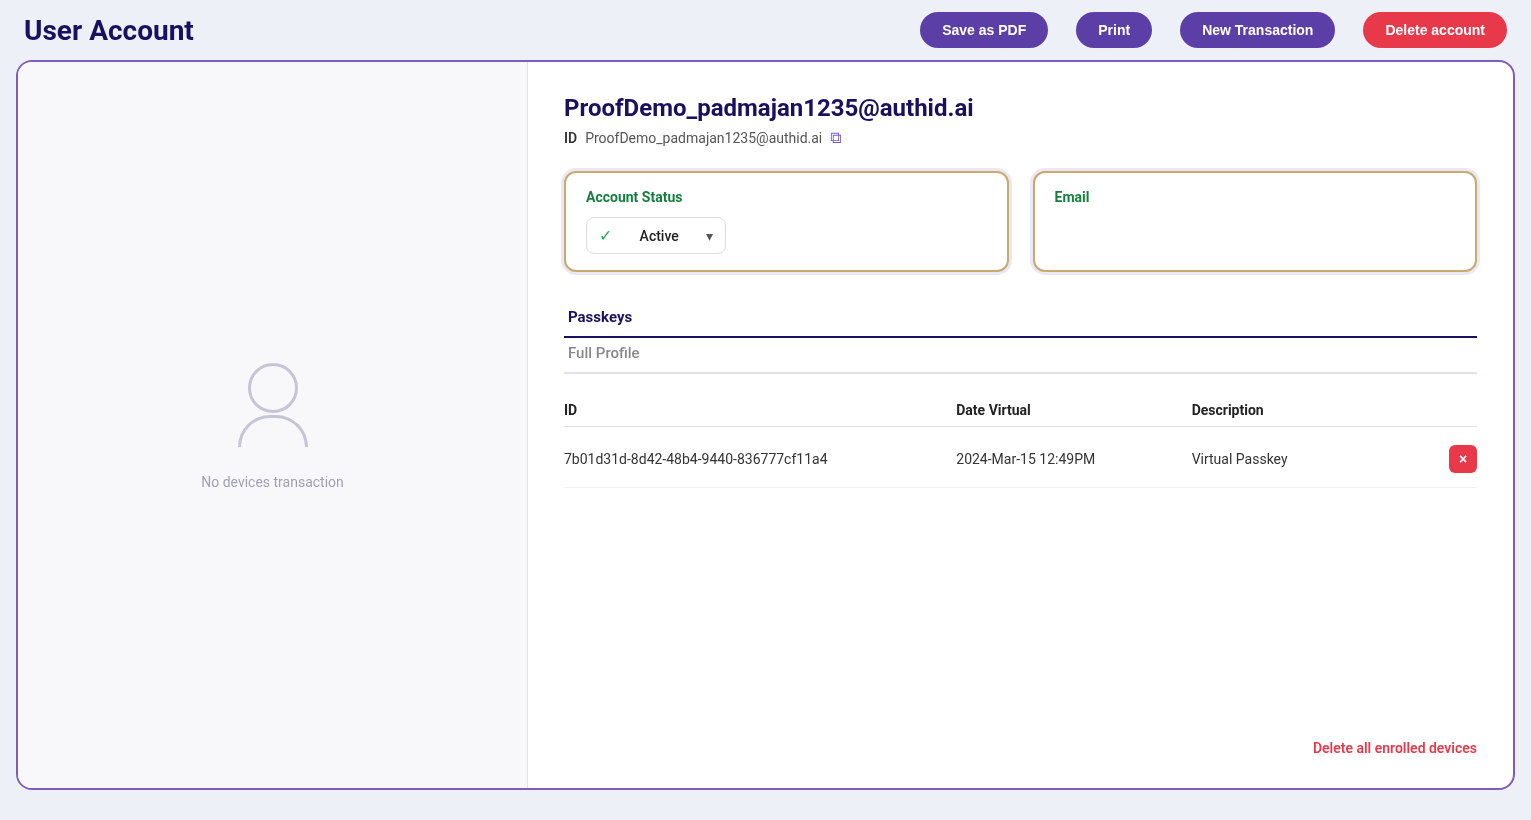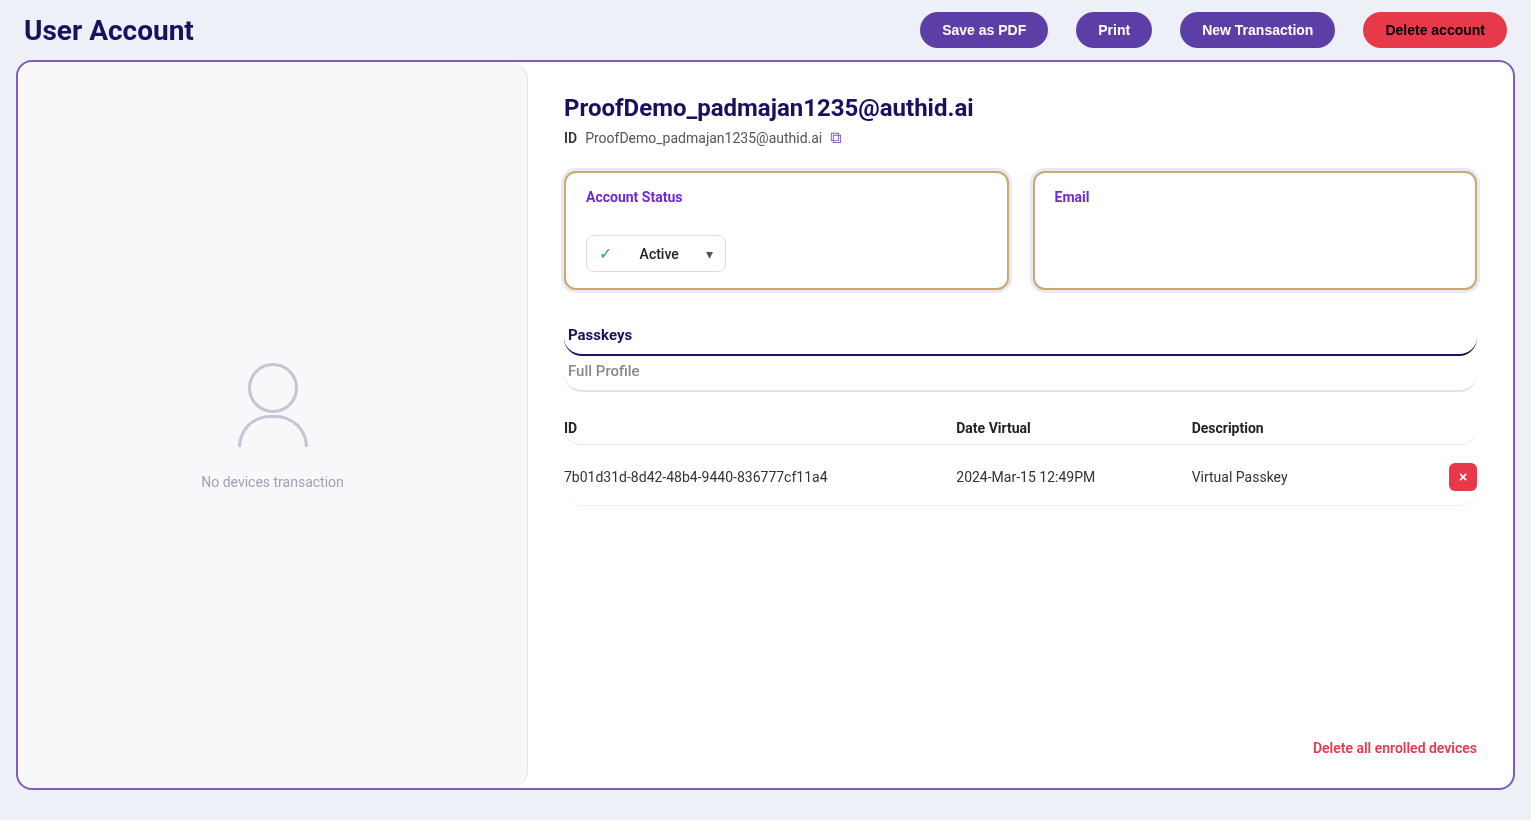--- a/index.html
+++ b/index.html
@@ -1,15 +1,15 @@
 <!DOCTYPE html>
 <html><head>
   <meta charset="utf-8">
   <style>
-    * { box-sizing: border-box; margin: 0; padding: 0; border-radius: 18px; }
+    * { box-sizing: border-box; margin: 0; padding: 0; }
     body {
       font-family: -apple-system, BlinkMacSystemFont, 'Segoe UI', Roboto, sans-serif;
       background: #eef0f8;
       min-height: 820px;
       width: 1531px;
     }
 
     .header {
       display: flex;
       align-items: center;
@@ -40,21 +40,21 @@
     }
 
     .btn-outline-purple {
       background: #5b3fa6;
       color: white;
       border: none;
     }
 
     .btn-red {
       background: #e8394a;
-      color: #000000;
+      color: #ffffff;
       border: none;
     }
 
     .main-card {
       margin: 0 16px 16px 16px;
       background: white;
       border-radius: 16px;
       border: 2px solid #7c5cbf;
       display: flex;
       min-height: 730px;
@@ -157,22 +157,22 @@
       border: 2px solid #c8a96e;
       border-radius: 12px;
       padding: 16px 20px;
       background: white;
       box-shadow: 0 0 0 3px rgba(124, 92, 191, 0.15);
     }
 
     .info-card-title {
       font-size: 14px;
       font-weight: 700;
-      color: #6d28d9;
-      margin-bottom: 30px;
+      color: #15803d;
+      margin-bottom: 12px;
     }
 
     .status-dropdown {
       display: flex;
       align-items: center;
       gap: 8px;
       border: 1.5px solid #ddd;
       border-radius: 8px;
       padding: 8px 12px;
       cursor: pointer;

